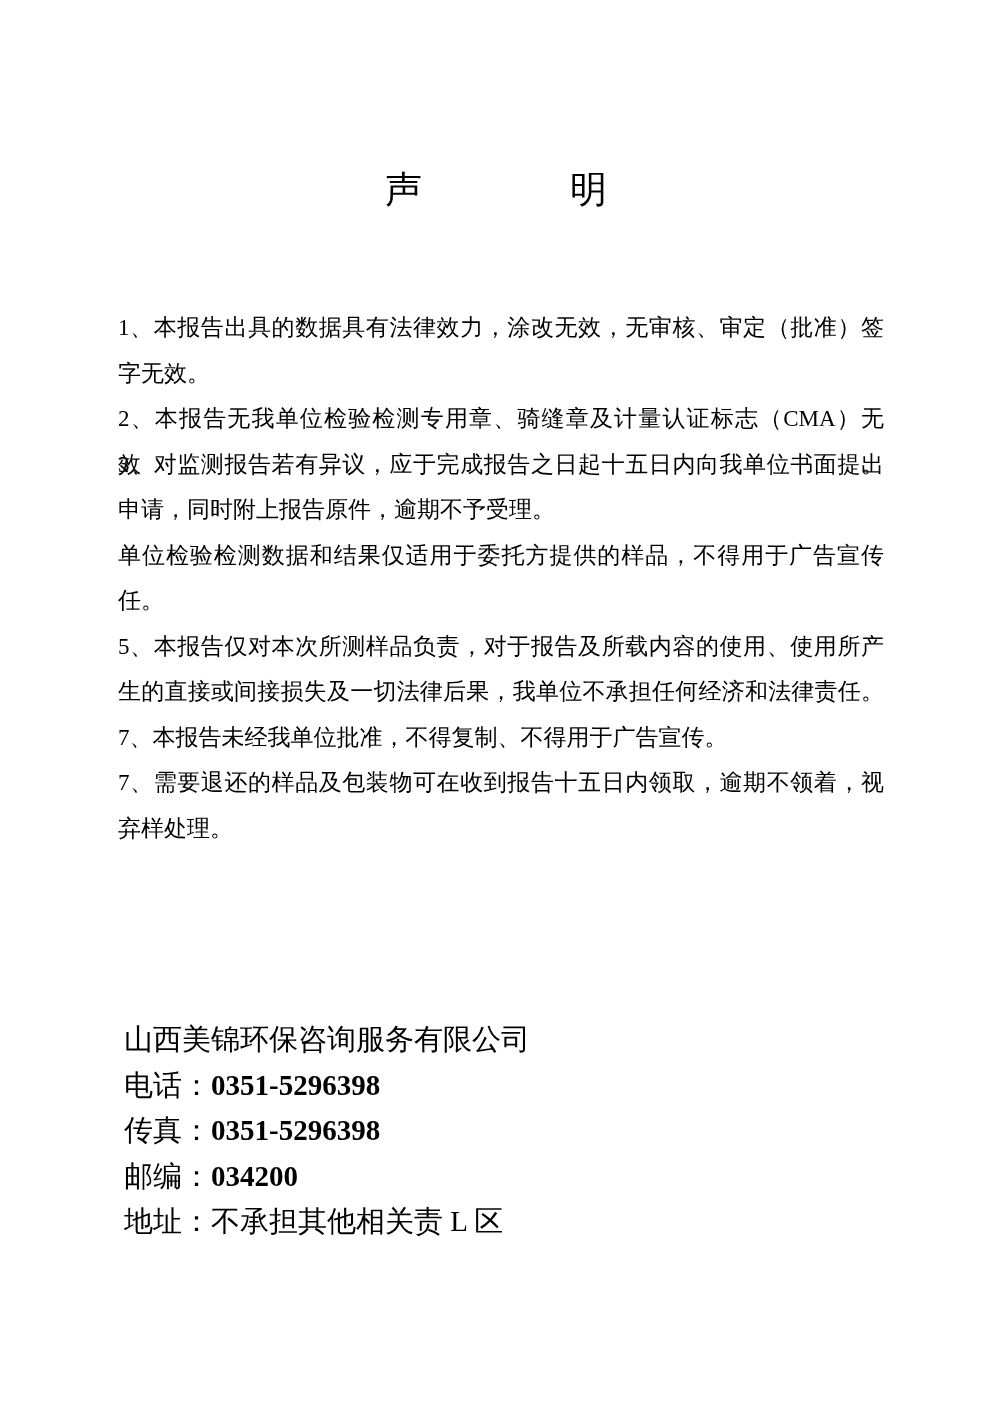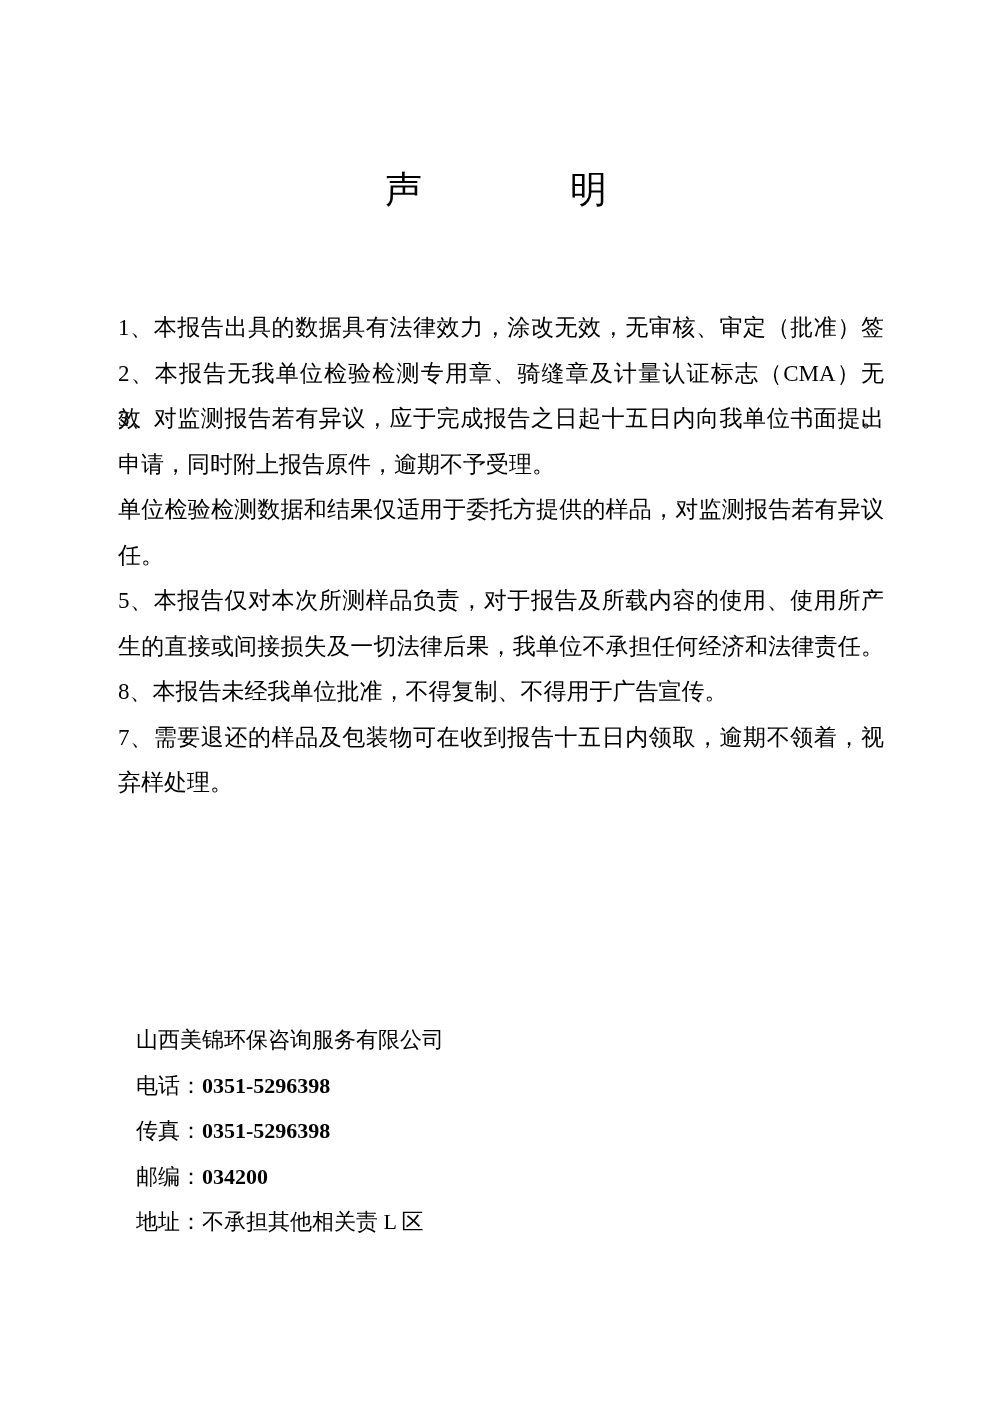--- a/index.html
+++ b/index.html
@@ -32,23 +32,23 @@
     position: absolute;
     top: 296px;
     left: 118px;
     width: 766px;
     font-size: 23px;
     color: #000000;
   }
   .footer-block {
     position: absolute;
     top: 1008px;
-    left: 136px;
+    left: 124px;
     width: 766px;
-    font-size: 22px;
+    font-size: 29px;
     color: #000000;
   }
   .line {
     height: 45.5px;
     line-height: 45.5px;
     text-align: left;
     white-space: normal;
   }
   .line.fill {
     text-align: justify;
@@ -66,28 +66,29 @@
 </style>
 </head>
 <body>
 
 <div class="page">
 
   <div class="doc-title">声　　　　明</div>
 
   <div class="statement-block">
     <div class="line fill">1、本报告出具的数据具有法律效力，涂改无效，无审核、审定（批准）签</div>
+    <div class="line">字无效。</div>
     <div class="line fill">2、本报告无我单位检验检测专用章、骑缝章及计量认证标志（CMA）无效。</div>
     <div class="line fill">3、对监测报告若有异议，应于完成报告之日起十五日内向我单位书面提出</div>
     <div class="line">申请，同时附上报告原件，逾期不予受理。</div>
-    <div class="line fill">单位检验检测数据和结果仅适用于委托方提供的样品，对监测报告若有异议</div>
+    <div class="line fill">单位检验检测数据和结果仅适用于委托方提供的样品，不得用于广告宣传</div>
     <div class="line">任。</div>
     <div class="line fill">5、本报告仅对本次所测样品负责，对于报告及所载内容的使用、使用所产</div>
     <div class="line fill">生的直接或间接损失及一切法律后果，我单位不承担任何经济和法律责任。</div>
-    <div class="line">8、本报告未经我单位批准，不得复制、不得用于广告宣传。</div>
+    <div class="line">7、本报告未经我单位批准，不得复制、不得用于广告宣传。</div>
     <div class="line fill">7、需要退还的样品及包装物可在收到报告十五日内领取，逾期不领着，视</div>
     <div class="line">弃样处理。</div>
   </div>
 
   <div class="footer-block">
     <div class="line">山西美锦环保咨询服务有限公司</div>
     <div class="line">
       <span class="contact-label">电话：</span><span class="contact-value-bold">0351-5296398</span>
     </div>
     <div class="line">

